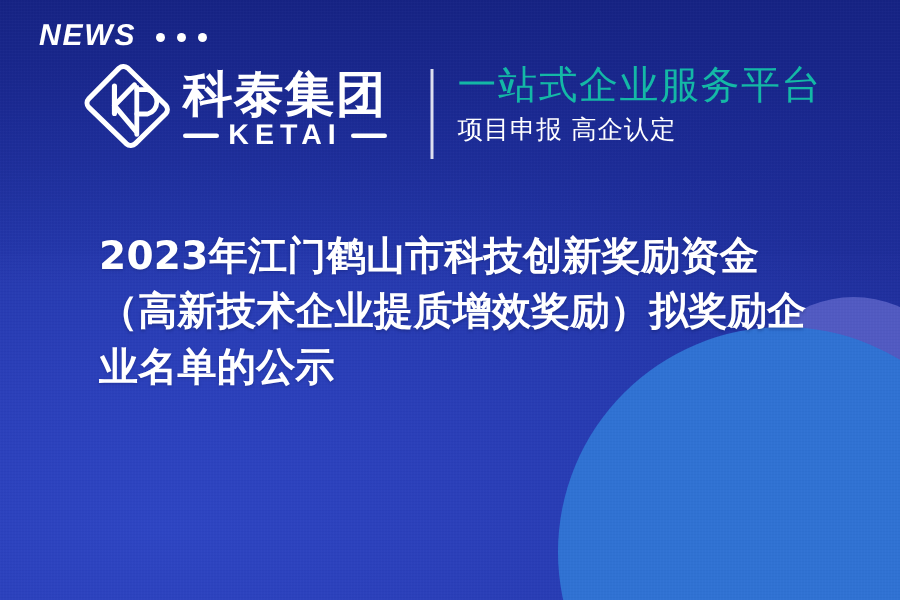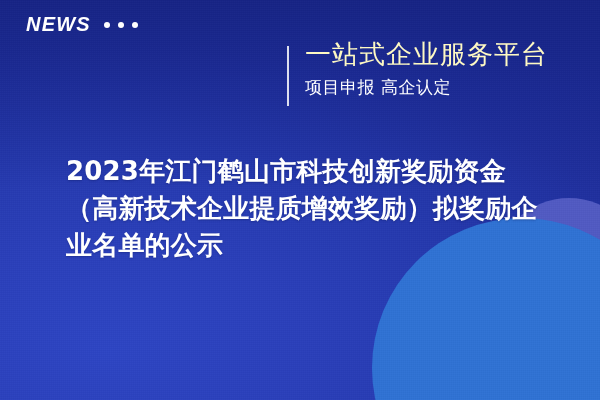--- a/index.html
+++ b/index.html
@@ -154,27 +154,27 @@
     height: 60px;
     background: rgba(255,255,255,0.85);
   }
 
   .tagline {
     position: absolute;
     left: 305px;
     top: 40px;
   }
   .tagline-main {
-    color: #fef9c3;
+    color: #14b8a6;
     font-size: 26px;
     font-weight: 400;
     letter-spacing: 1px;
     line-height: 1.25;
     white-space: nowrap;
-    font-family: Liberation Mono, monospace;
+    font-family: Liberation Sans, sans-serif;
   }
   .tagline-sub {
     color: #ffffff;
     font-size: 17px;
     font-weight: 400;
     letter-spacing: 0.5px;
     line-height: 1.35;
     margin-top: 3px;
     white-space: nowrap;
     font-family: "DejaVu Serif", "Liberation Serif", serif;
@@ -210,20 +210,43 @@
 
     <div class="news-row">
       <span class="news-label">NEWS</span>
       <span class="news-dots">
         <i></i>
         <i></i>
         <i></i>
       </span>
     </div>
 
+    <div class="brand-row">
+      <span class="brand-mark">
+        <svg viewBox="0 0 66 66" width="66" height="66" aria-hidden="true">
+          <g fill="none" stroke="#ffffff" stroke-width="3.4" stroke-linejoin="round" stroke-linecap="round">
+            <path d="M33 5.2 L58.5 30.2 a4.2 4.2 0 0 1 0 5.6 L38.4 55.6 a4.6 4.6 0 0 1 -6.2 .2 L7.2 31.6 a4.2 4.2 0 0 1 0 -5.8 L27.4 5.4 a4.6 4.6 0 0 1 5.6 -.2 Z"></path>
+            <path d="M24.3 17.4 L24.3 35.6"></path>
+            <path d="M37.6 16.6 L24.3 30.4 L38.6 47.4"></path>
+          </g>
+          <g fill="none" stroke="#ffffff" stroke-width="3.2" stroke-linejoin="round" stroke-linecap="round">
+            <path d="M39.2 18.2 L39.2 49.6"></path>
+            <path d="M39.2 19.8 L46.4 19.8 a8.4 8.4 0 0 1 0 16.2 L39.2 36"></path>
+          </g>
+        </svg>
+      </span>
+      <span class="brand-words">
+        <span class="brand-cn">科泰集团</span>
+        <span class="brand-en-row">
+          <span class="brand-rule"></span>
+          <span class="brand-en">KETAI</span>
+          <span class="brand-rule"></span>
+        </span>
+      </span>
+    </div>
 
     <div class="brand-divider"></div>
 
     <div class="tagline">
       <div class="tagline-main">一站式企业服务平台</div>
       <div class="tagline-sub">项目申报 高企认定</div>
     </div>
 
     <div class="headline">2023年江门鹤山市科技创新奖励资金（高新技术企业提质增效奖励）拟奖励企业名单的公示</div>
 

